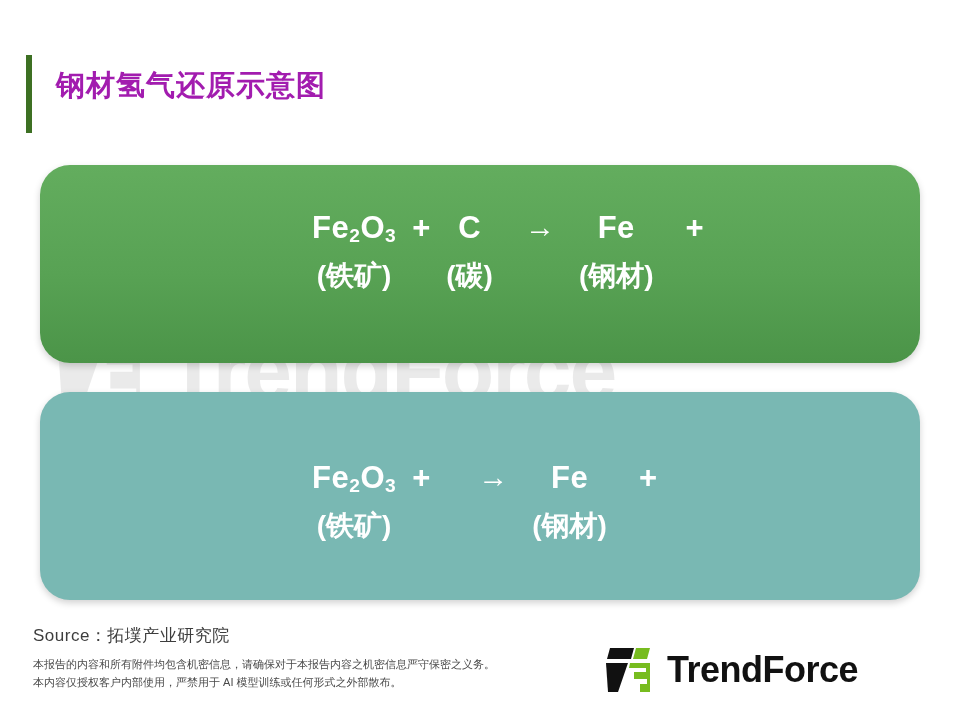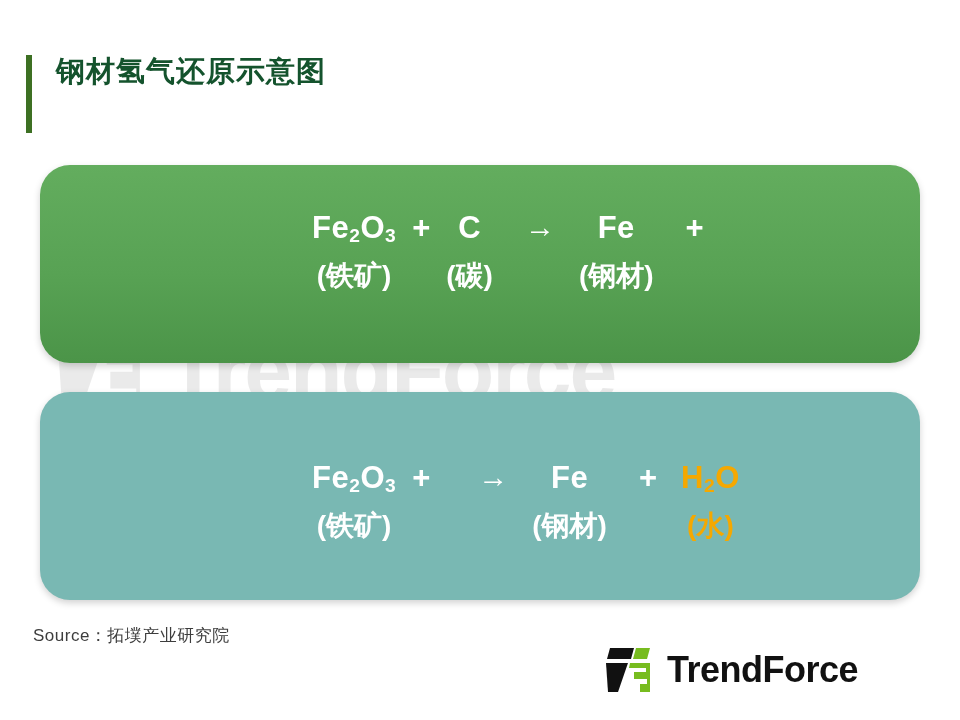--- a/index.html
+++ b/index.html
@@ -56,24 +56,24 @@
     left: 26px;
     top: 55px;
     width: 6px;
     height: 78px;
     background: #3d7023;
     z-index: 3;
   }
   .page-title {
     position: absolute;
     left: 56px;
-    top: 52px;
+    top: 66px;
     font-size: 29px;
     font-weight: bold;
-    color: #14532d;
+    color: #a21caf;
     letter-spacing: 1px;
     z-index: 3;
   }
 
   
   .panel {
     position: absolute;
     left: 40px;
     width: 880px;
     border-radius: 30px;
@@ -272,27 +272,27 @@
     <div class="sp-md"></div>
     <div class="eq-op arrow">→</div>
     <div class="sp-md"></div>
     <div class="eq-term">
       <div class="eq-formula">Fe</div>
       <div class="eq-name">(钢材)</div>
     </div>
     <div class="sp-lg"></div>
     <div class="eq-op">+</div>
     <div class="sp-md"></div>
-    <div class="eq-term highlight">
-      <div class="eq-formula">H<sub>2</sub>O</div>
-      <div class="eq-name">(水)</div>
-    </div>
   </div>
 
   <div class="source-line">Source：拓墣产业研究院</div>
+  <div class="disclaimer">
+    <div>本报告的内容和所有附件均包含机密信息，请确保对于本报告内容之机密信息严守保密之义务。</div>
+    <div>本内容仅授权客户内部使用，严禁用于 AI 模型训练或任何形式之外部散布。</div>
+  </div>
 
   <div class="logo">
     <div class="logo-mark">
       <svg width="52" height="48" viewBox="0 0 52 48">
         <polygon points="6,2 30,2 27,13 3,13" fill="#111111"></polygon>
         <polygon points="32,2 46,2 43,13 29,13" fill="#77bc1f"></polygon>
         <polygon points="2,17 24,17 14,46 4,46" fill="#111111"></polygon>
         <polygon points="26,17 46,17 46,46 36,46 36,38 43,38 43,33 30,33 30,26 42,26 42,22 25,22" fill="#77bc1f"></polygon>
       </svg>
     </div>

